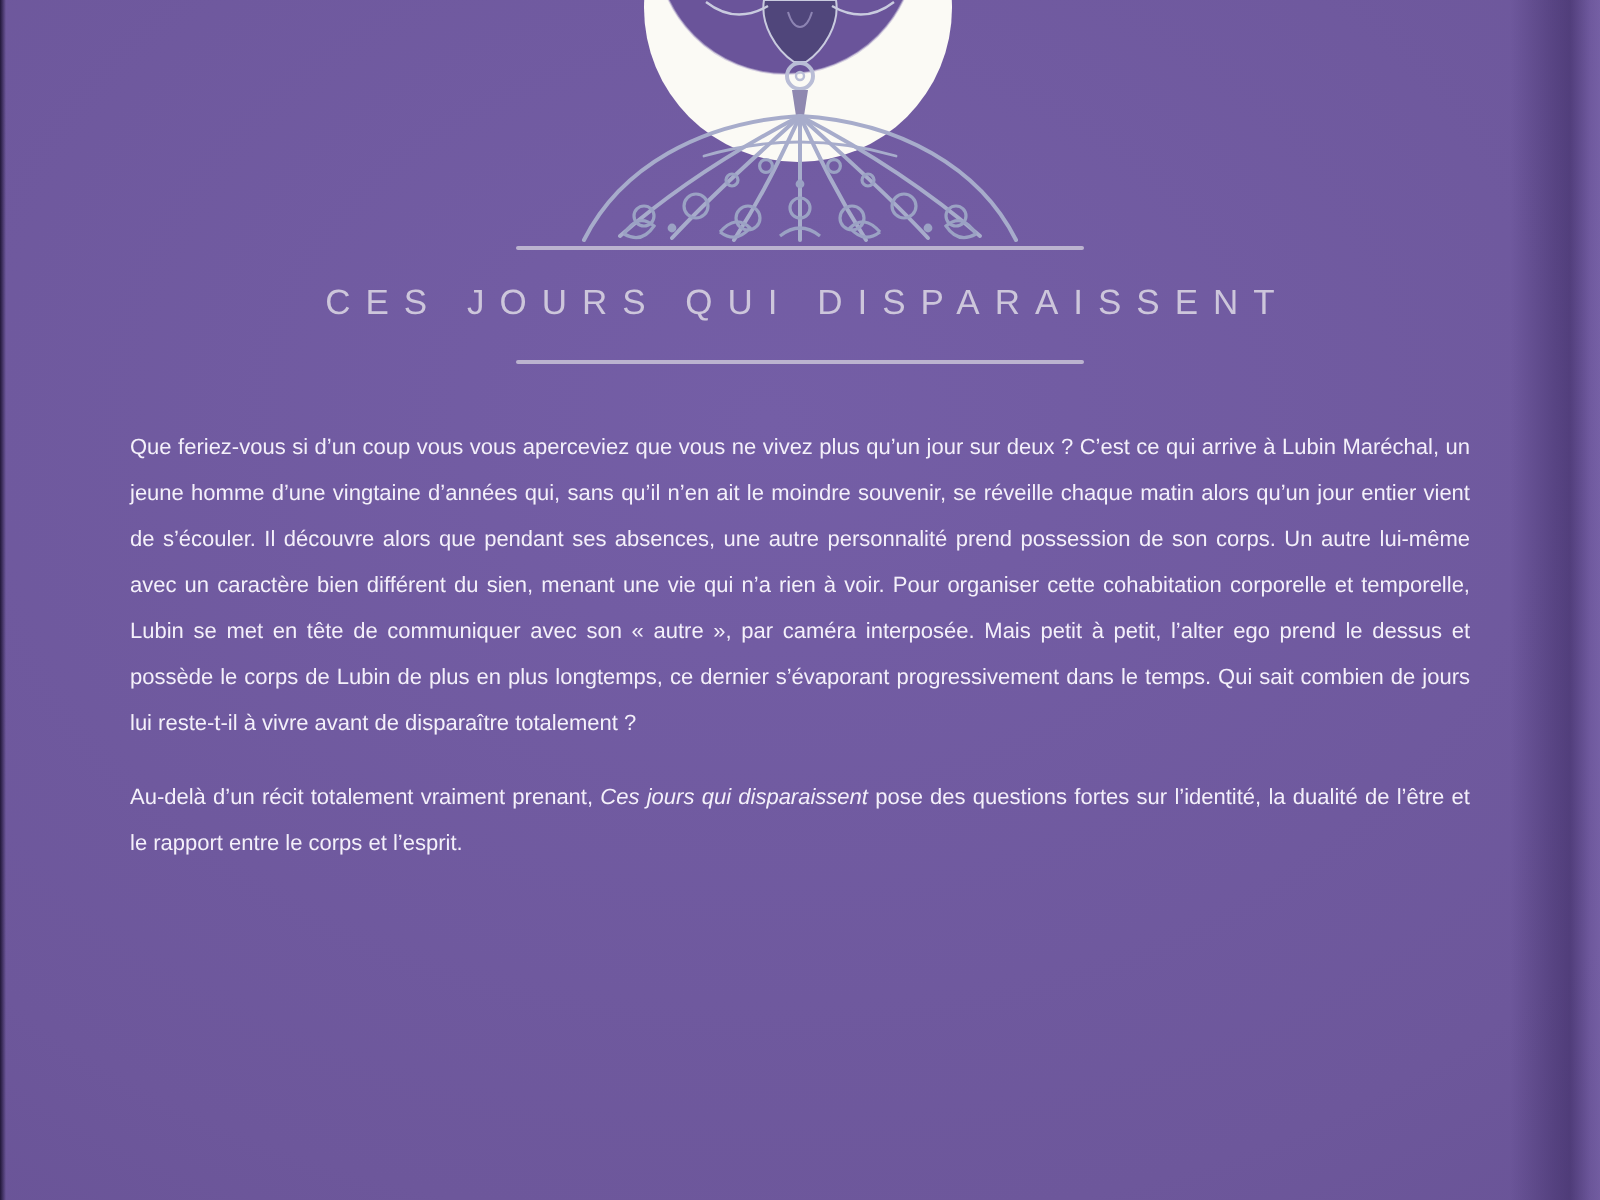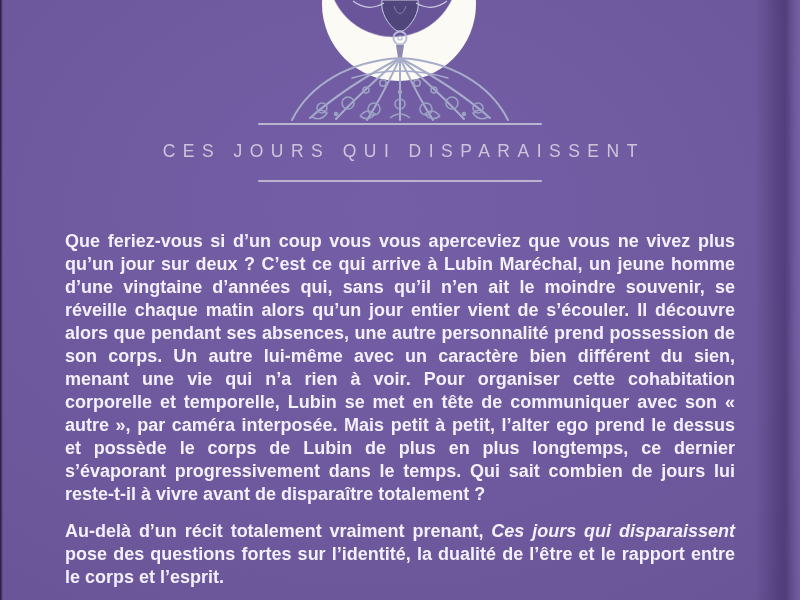--- a/index.html
+++ b/index.html
@@ -30,23 +30,23 @@
   }
   .rule-top{margin-top:123px;}
   .rule-bottom{margin-top:20px;}
   .book-title{
     margin:17px auto 0 auto;
     font-size:17.5px;font-weight:400;line-height:18px;
     letter-spacing:7.5px;text-indent:7.5px;
     color:#cdc6db;
   }
   .synopsis{
-    position:absolute;left:65px;top:230px;width:670px;
+    position:absolute;left:65px;top:213px;width:670px;
     color:#f4f0fa;
-    font-size:18px;font-weight:700;line-height:23px;
+    font-size:11px;font-weight:400;line-height:23px;
     text-align:justify;
   }
   .synopsis p{margin:0;}
   .synopsis p + p{margin-top:14px;}
   .italic-title{font-style:italic;}
 </style>
 </head>
 <body>
 
 <div class="cover">

